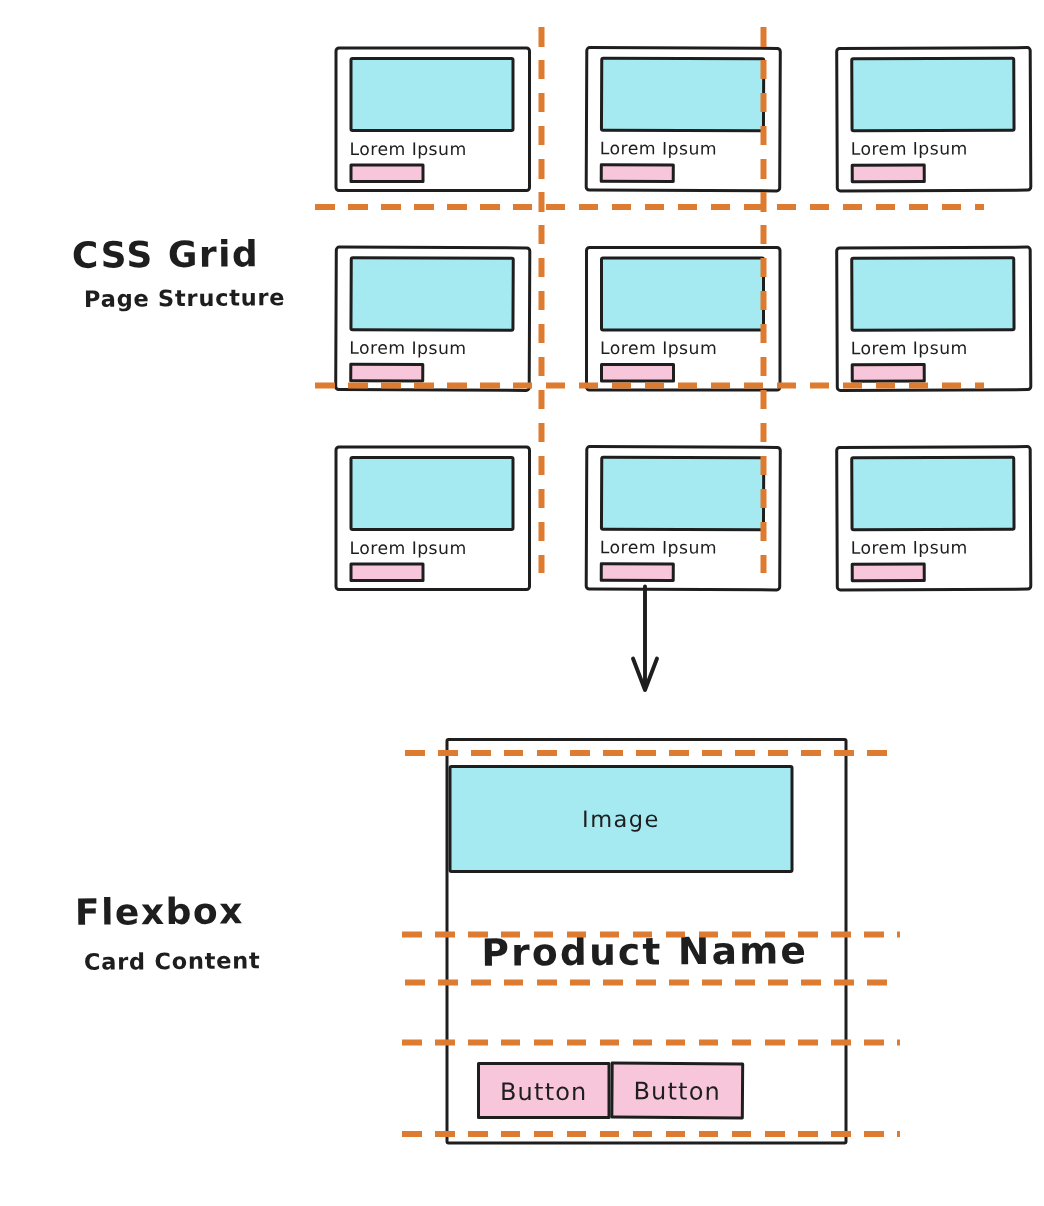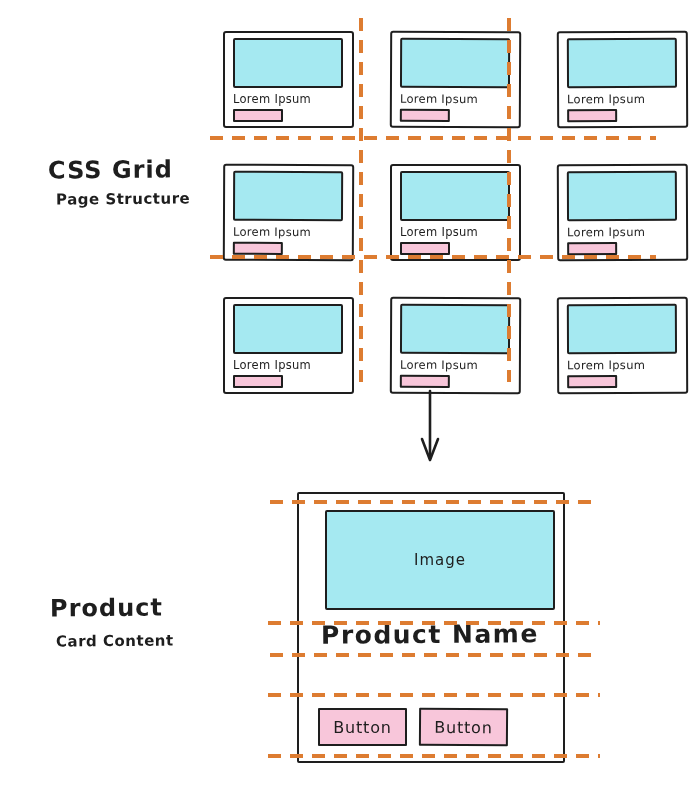--- a/index.html
+++ b/index.html
@@ -72,36 +72,36 @@
 
   
   .arrow { position:absolute; left:418px; top:388px; z-index:1; }
 
   
   .big-card {
     position:absolute; left:297px; top:492px; width:268px; height:271px;
     background:#fff; border:2px solid var(--stroke); border-radius:2px; z-index:1;
   }
   .big-img {
-    position:absolute; left:26px; top:16px; width:230px; height:100px;
+    position:absolute; left:0; top:16px; width:230px; height:72px;
     background:var(--cyan); border:2px solid var(--stroke); border-radius:2px;
     display:flex; align-items:center; justify-content:center;
     font-size:15px; letter-spacing:1px; color:var(--stroke);
   }
   .product-name {
     position:absolute; left:22px; top:126px;
     font-size:25px; font-weight:600; letter-spacing:1.5px; white-space:nowrap;
     transform:rotate(-0.4deg);
   }
   .product-desc {
     position:absolute; left:22px; top:168px;
     font-size:13.5px; letter-spacing:0.4px; white-space:nowrap;
   }
   .btn-row {
-    position:absolute; left:19px; top:214px; display:flex; gap:12px;
+    position:absolute; left:19px; top:214px; display:flex; 
   }
   .big-btn {
     width:89px; height:38px; background:var(--pink);
     border:2.5px solid var(--stroke); border-radius:1px;
     display:flex; align-items:center; justify-content:center;
     font-size:16px; letter-spacing:0.8px; color:var(--stroke);
   }
   .big-btn:last-child{ transform:rotate(0.4deg); }
 </style>
 </head>
@@ -163,21 +163,21 @@
   <div class="vdash" id="v1"></div>
   <div class="vdash" id="v2"></div>
   <div class="hdash" id="h1"></div>
   <div class="hdash" id="h2"></div>
 
   <svg class="arrow" width="24" height="80" viewBox="0 0 24 80">
     <path d="M12 3 L12 69" stroke="#1e1e1e" stroke-width="2.6" fill="none" stroke-linecap="round"></path>
     <path d="M4 51 L12 72 L20 51" stroke="#1e1e1e" stroke-width="2.6" fill="none" stroke-linecap="round" stroke-linejoin="round"></path>
   </svg>
 
-  <div class="sec-title" id="flex-title">Product</div>
+  <div class="sec-title" id="flex-title">Flexbox</div>
   <div class="sec-sub" id="flex-sub">Card Content</div>
 
   <div class="big-card">
     <div class="big-img">
       <span>Image</span>
     </div>
     <div class="product-name">Product Name</div>
     <div class="btn-row">
       <div class="big-btn">Button</div>
       <div class="big-btn">Button</div>

